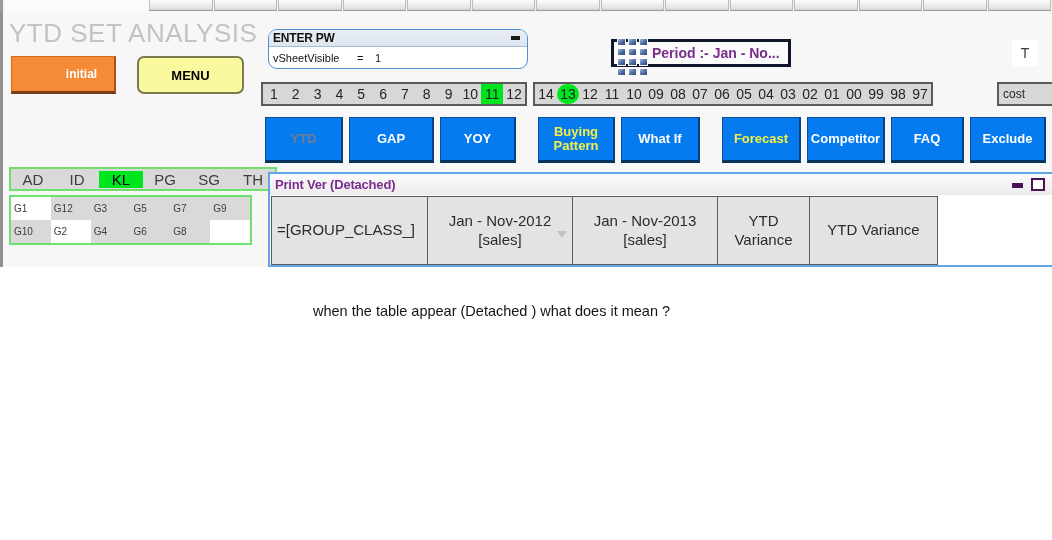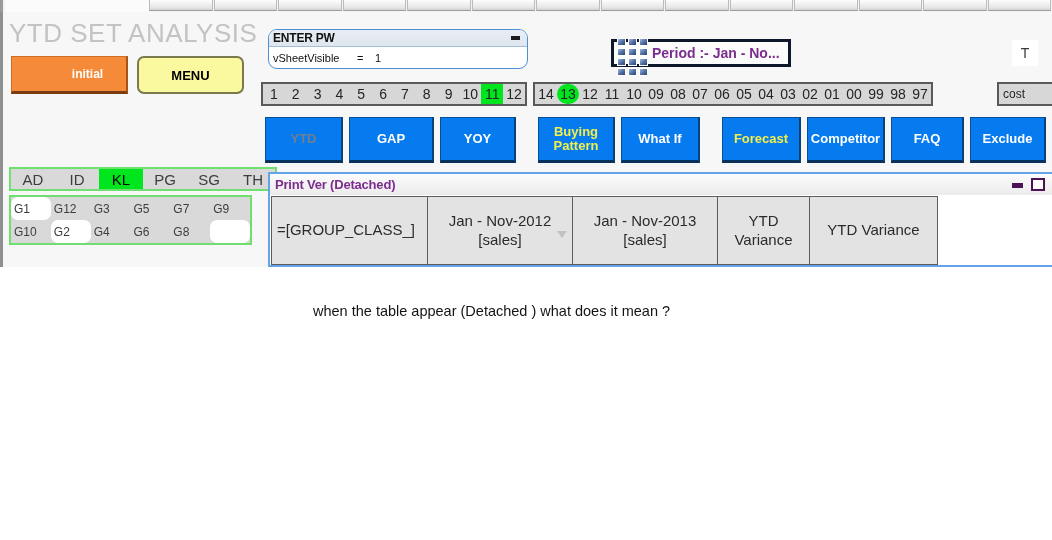--- a/index.html
+++ b/index.html
@@ -65,21 +65,21 @@
     left: 6px; top: 6px;
     font-size: 26px;
     color: #c3c3c3;
     letter-spacing: .5px;
     white-space: nowrap;
     font-family: "Liberation Sans", sans-serif;
   }
   #btn-initial {
     position: absolute;
     left: 8px; top: 44px;
-    width: 117px; height: 38px;
+    width: 105px; height: 38px;
     background: #f58b38;
     border: 1px solid #cf6d22;
     border-bottom: 3px solid #7a3c10;
     border-right: 2px solid #a85418;
     color: #ffffff;
     font-size: 12px;
     font-weight: bold;
     display: flex; align-items: center; justify-content: center;
     box-sizing: border-box;
     cursor: pointer;
@@ -125,20 +125,21 @@
   .code-panel {
     position: absolute;
     border: 2px solid #6fe06f;
     background: #d9d9d9;
     box-sizing: border-box;
   }
   #country-panel {
     left: 6px; top: 155px;
     width: 268px; height: 24px;
     display: flex;
+    align-items: center;
   }
   #country-panel .code-cell {
     flex: 1;
     display: flex; align-items: center; justify-content: center;
     font-size: 15px;
     color: #3d3d3d;
     cursor: pointer;
   }
   #country-panel .code-cell.sel {
     background: #00e61e;
@@ -152,25 +153,24 @@
     flex-direction: column;
   }
   #group-panel .grp-row {
     flex: 1;
     display: flex;
   }
   #group-panel .grp-cell {
     flex: 1;
     display: flex; align-items: center; justify-content: flex-start;
     padding-left: 3px;
-    font-size: 12px;
+    font-size: 10px;
     color: #3d3d3d;
     box-sizing: border-box;
     cursor: pointer;
-    border-radius: 7px;
   }
   #group-panel .grp-cell.white { background: #ffffff; }
 
   #seg-panel {
     left: 6px; top: 237px;
     width: 243px; height: 24px;
     border: 1px solid #9b9b9b;
     background: #ffffff;
     display: flex;
   }

